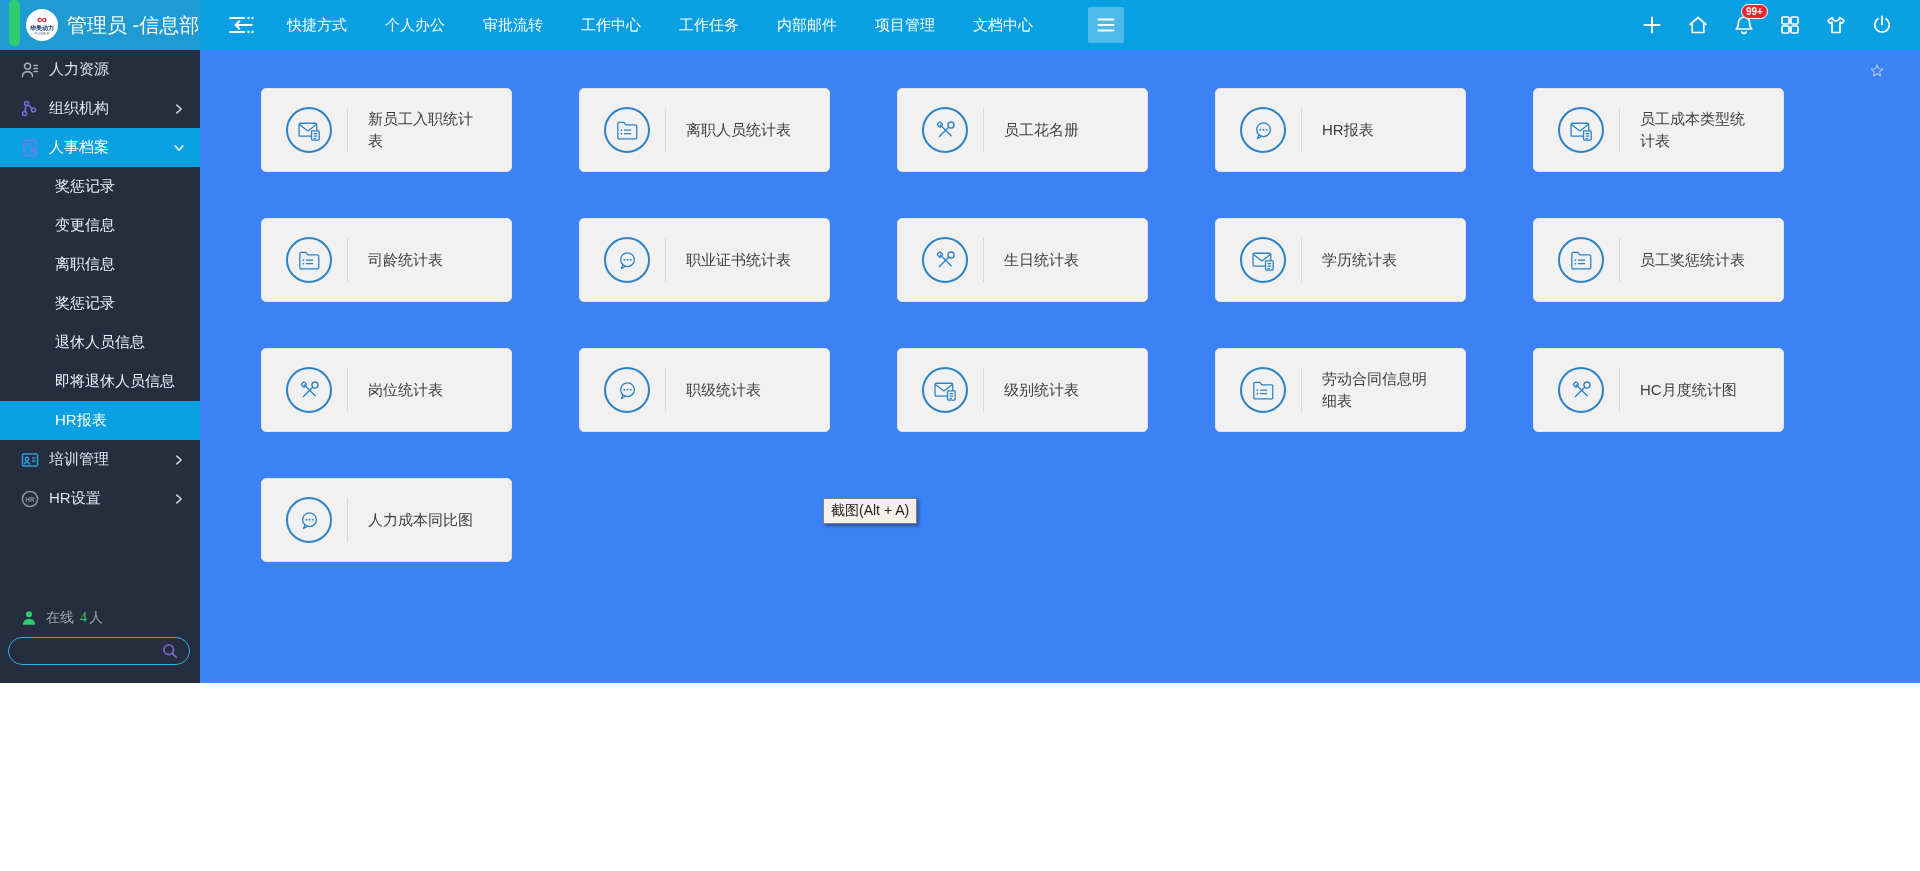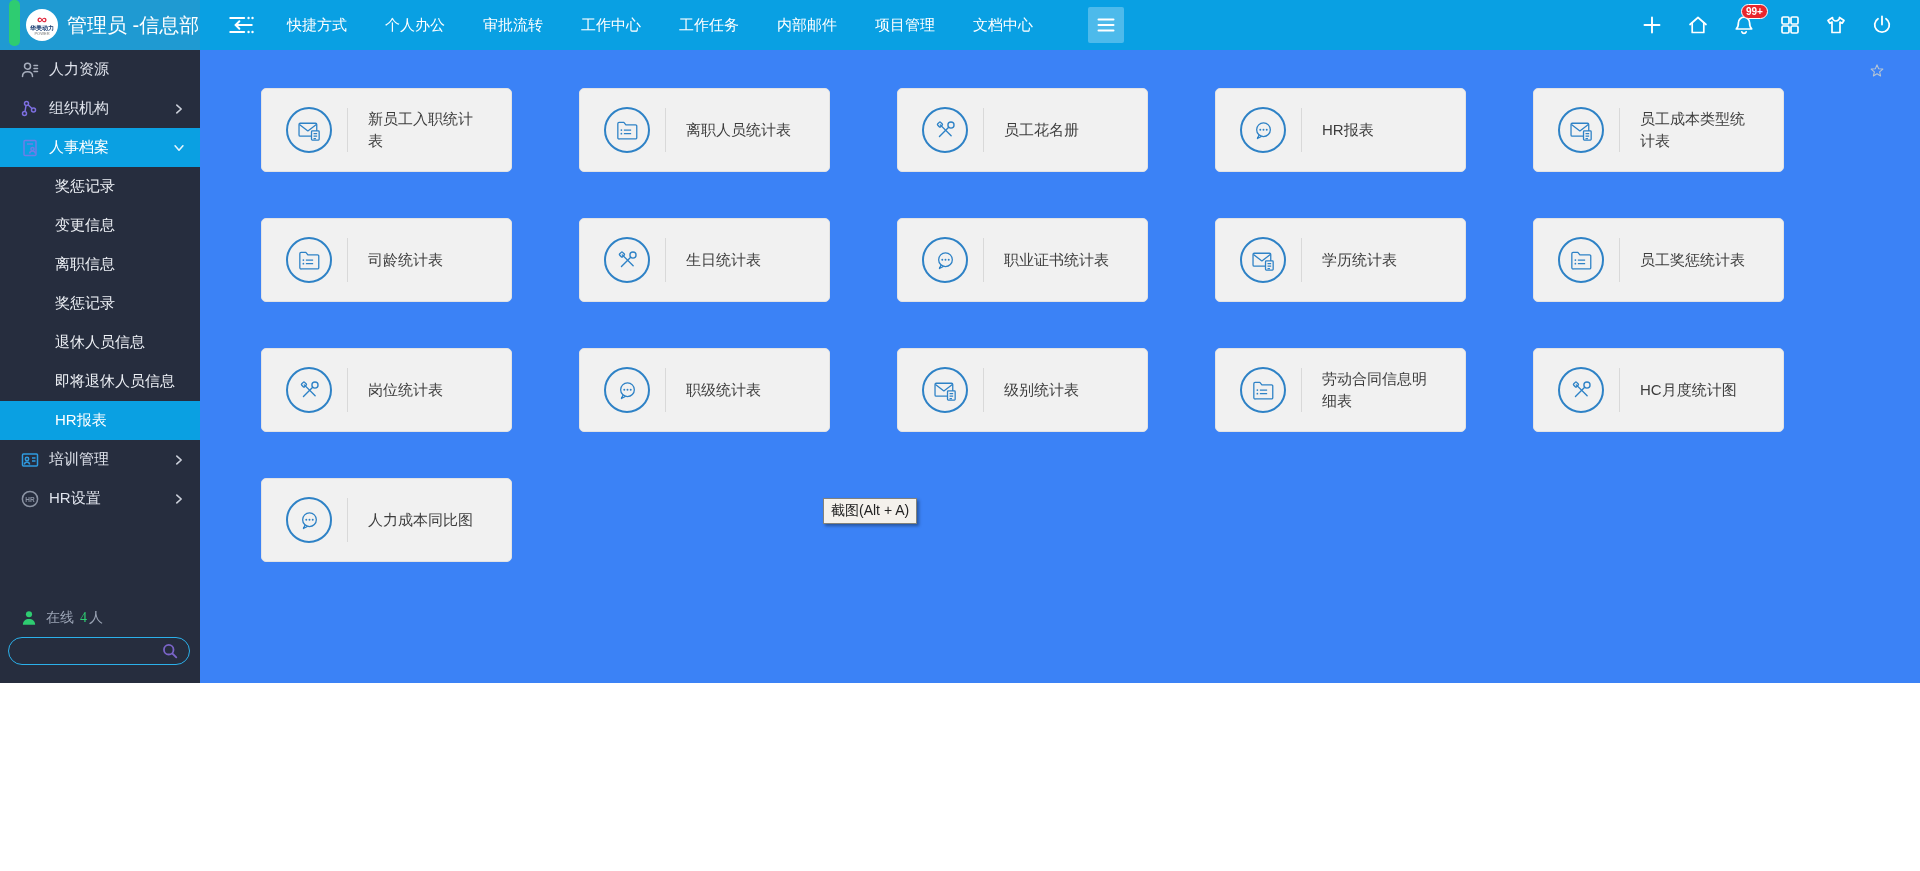--- a/index.html
+++ b/index.html
@@ -299,45 +299,45 @@
               <path d="M6 27V9.5A1.5 1.5 0 0 1 7.5 8h6l2.5 3h12a1.5 1.5 0 0 1 1.5 1.5V27a1.5 1.5 0 0 1-1.5 1.5h-20A1.5 1.5 0 0 1 6 27z"></path>
               <path d="M13.5 17.5h9M13.5 22h9"></path>
               <path d="M10.4 17.5h.01M10.4 22h.01" stroke-linecap="round" stroke-width="2.2"></path>
             </svg>
           </div>
           <div class="card-divider"></div>
           <div class="card-label">司龄统计表</div>
         </div>
         <div class="card">
           <div class="card-circle">
-            <svg viewBox="0 0 36 36" fill="none" stroke="#2e82c6" stroke-width="1.7" stroke-linecap="round" stroke-linejoin="round">
-              <path d="M10.5 25.5L22 14"></path>
-              <circle cx="24.8" cy="11.2" r="3.8"></circle>
-              <path d="M11.5 11L25 24.5"></path>
-              <rect x="8.6" y="8.1" width="5" height="5" rx="1.2" transform="rotate(45 11.1 10.6)"></rect>
-            </svg>
-          </div>
-          <div class="card-divider"></div>
-          <div class="card-label">生日统计表</div>
-        </div>
-        <div class="card">
-          <div class="card-circle">
             <svg viewBox="0 0 36 36" fill="none" stroke="#2e82c6" stroke-width="1.6">
               <circle cx="18" cy="17" r="8.5"></circle>
               <path d="M12.5 23.5L10.5 28l4.8-2.6" stroke-linejoin="round"></path>
               <circle cx="14" cy="17" r="1.2" fill="#2e82c6" stroke="none"></circle>
               <circle cx="18" cy="17" r="1.2" fill="#2e82c6" stroke="none"></circle>
               <circle cx="22" cy="17" r="1.2" fill="#2e82c6" stroke="none"></circle>
             </svg>
           </div>
           <div class="card-divider"></div>
           <div class="card-label">职业证书统计表</div>
         </div>
         <div class="card">
           <div class="card-circle">
+            <svg viewBox="0 0 36 36" fill="none" stroke="#2e82c6" stroke-width="1.7" stroke-linecap="round" stroke-linejoin="round">
+              <path d="M10.5 25.5L22 14"></path>
+              <circle cx="24.8" cy="11.2" r="3.8"></circle>
+              <path d="M11.5 11L25 24.5"></path>
+              <rect x="8.6" y="8.1" width="5" height="5" rx="1.2" transform="rotate(45 11.1 10.6)"></rect>
+            </svg>
+          </div>
+          <div class="card-divider"></div>
+          <div class="card-label">生日统计表</div>
+        </div>
+        <div class="card">
+          <div class="card-circle">
             <svg viewBox="0 0 36 36" fill="none" stroke="#2e82c6" stroke-width="1.6" stroke-linejoin="round">
               <rect x="5" y="9" width="22" height="16" rx="1.5"></rect>
               <path d="M5.5 10.5L16 18.5l10.5-8"></path>
               <rect x="20.5" y="18.5" width="9.5" height="11.5" rx="1" fill="#f1f1f1"></rect>
               <path d="M23 22h4.5M23 25h4.5M23 28h3"></path>
             </svg>
           </div>
           <div class="card-divider"></div>
           <div class="card-label">学历统计表</div>
         </div>

